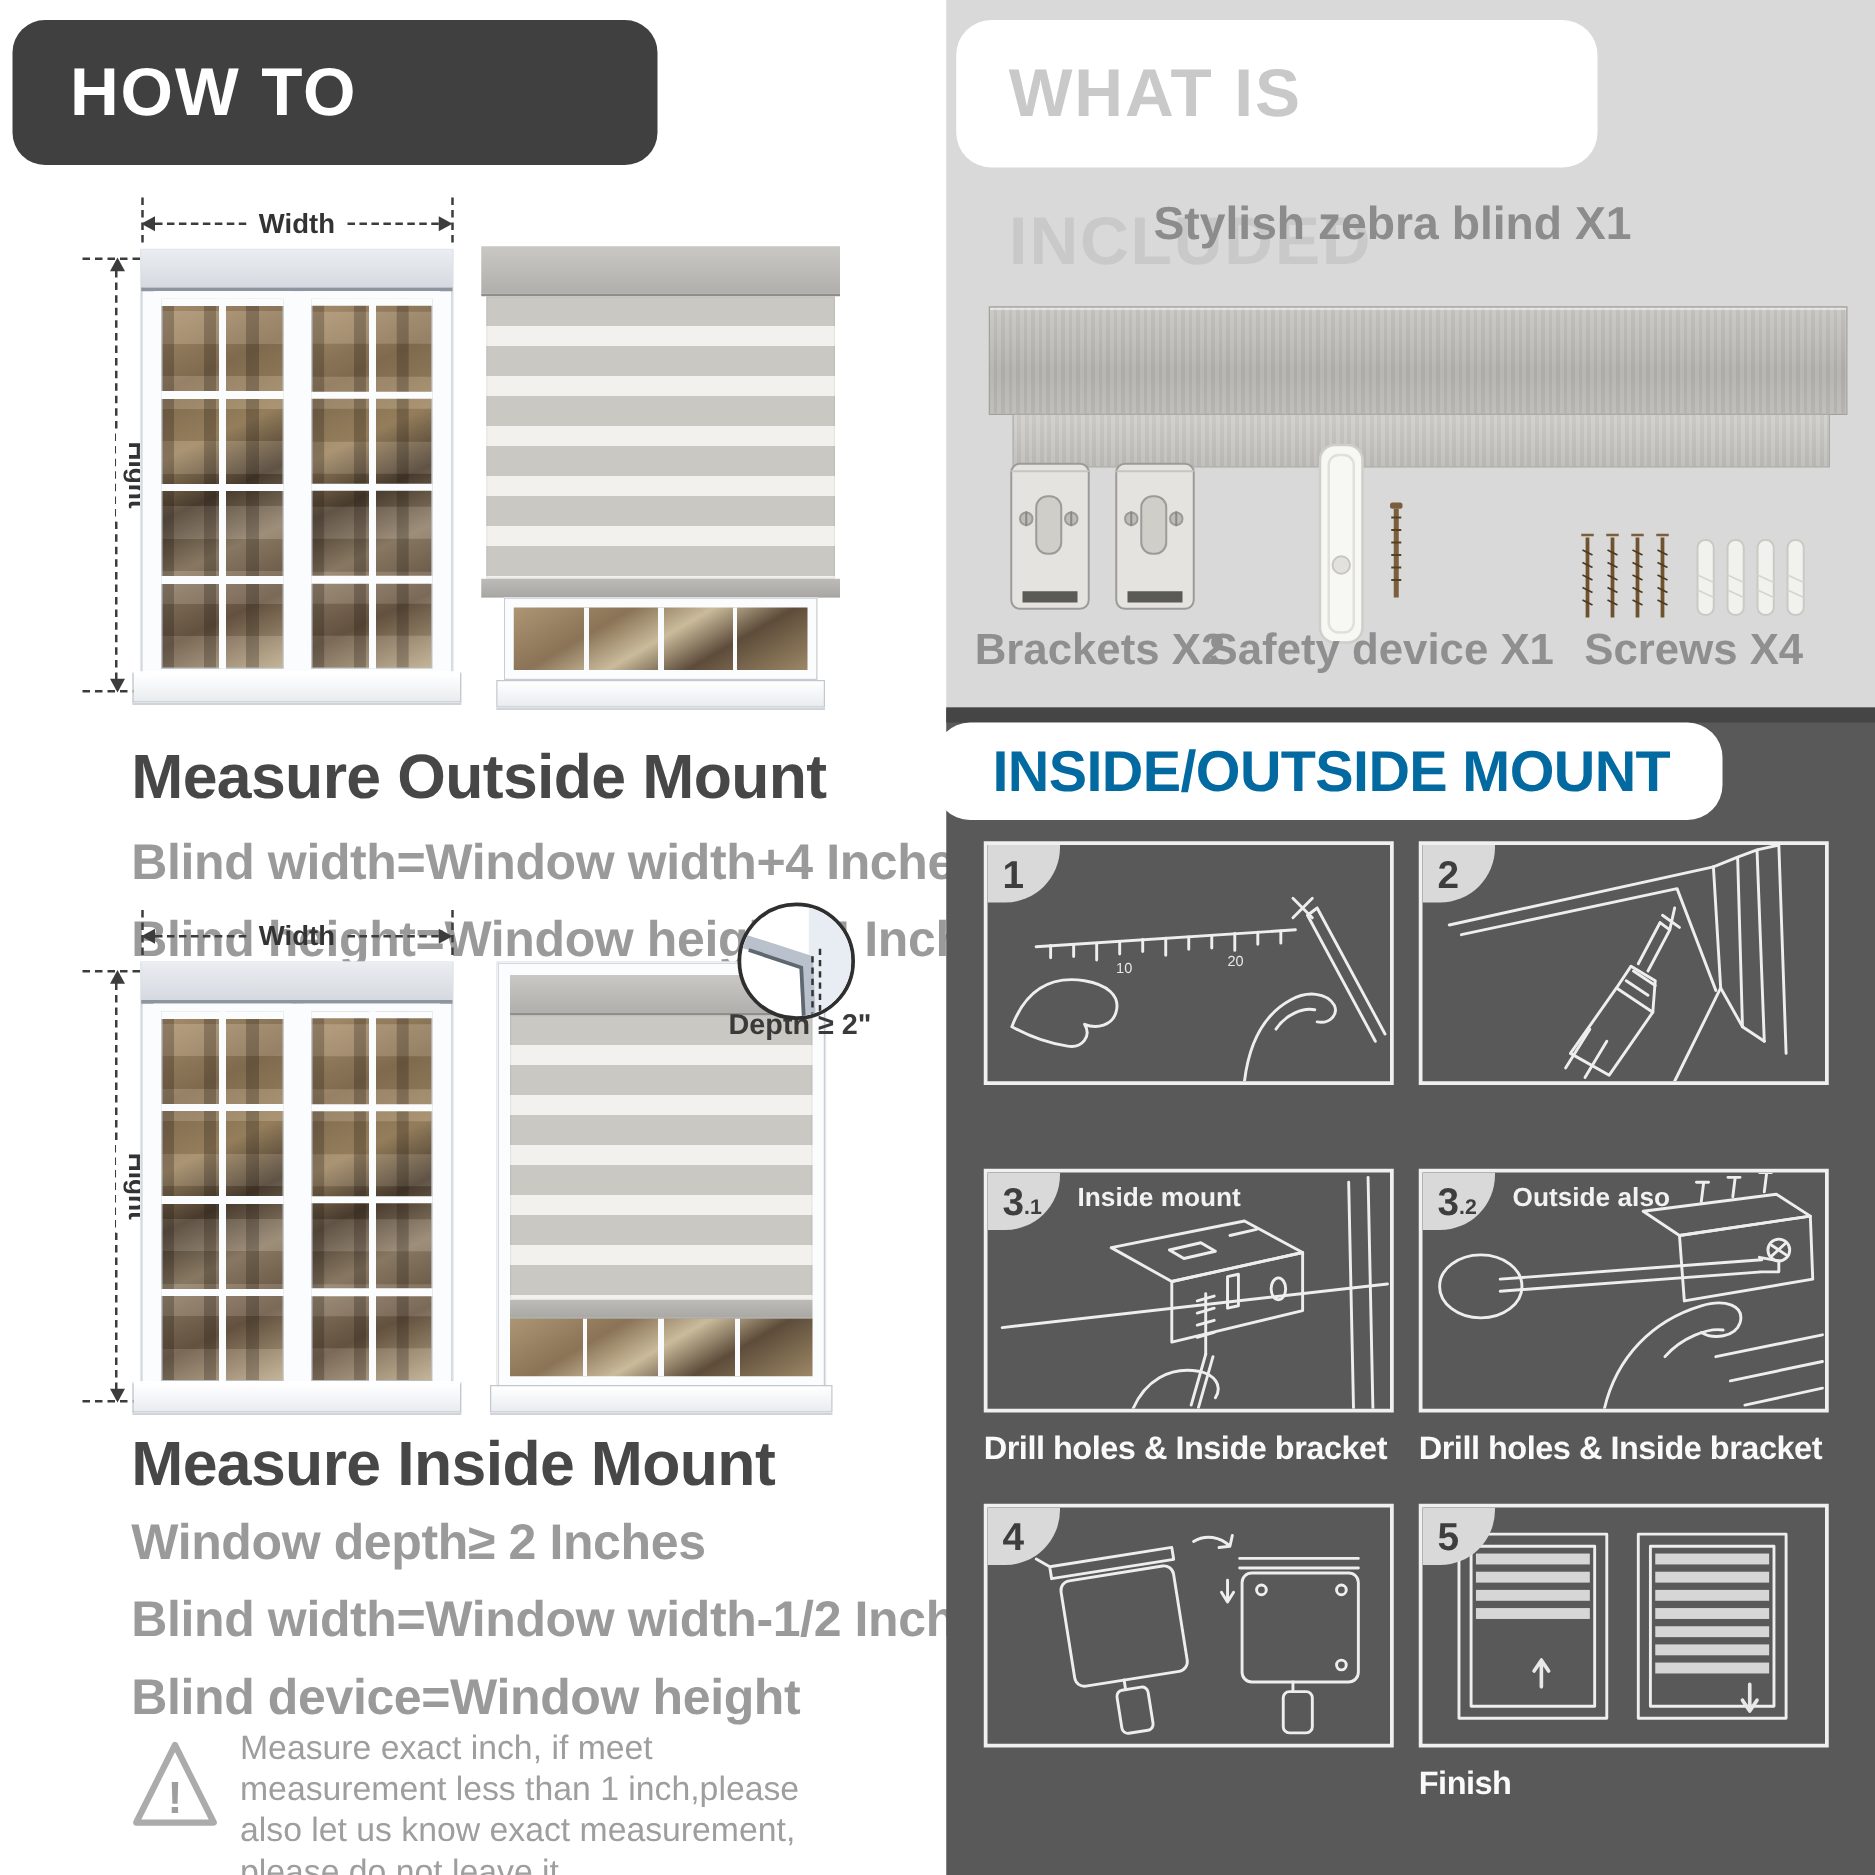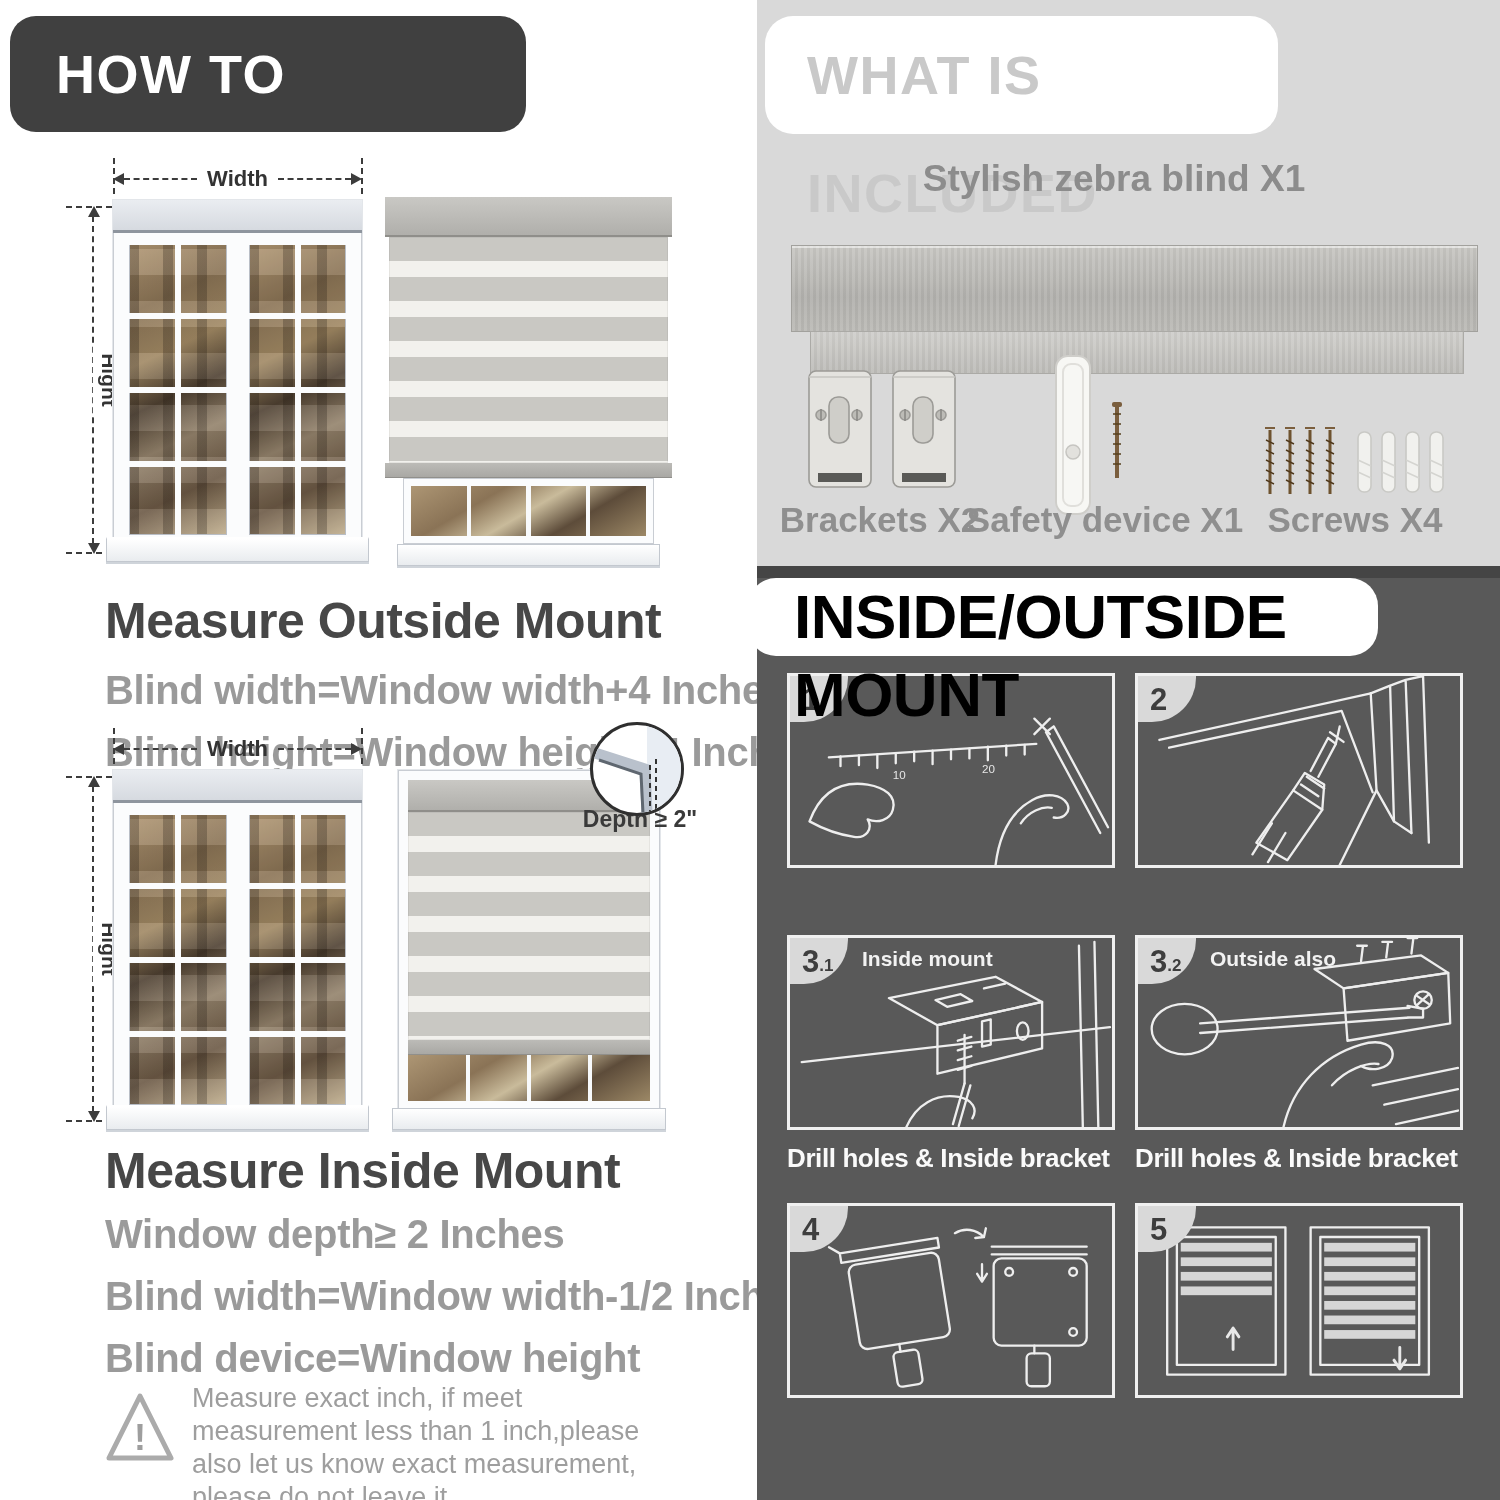--- a/index.html
+++ b/index.html
@@ -22,21 +22,21 @@
     background:#ffffff;color:#c9c9c9;font-size:54px;font-weight:700;
     line-height:118px;padding-left:42px;letter-spacing:1.5px;box-sizing:border-box;
   }
 
   
   .light-panel{left:757px;top:0;width:743px;height:566px;background:#d9d9d9;}
   .dark-panel{left:757px;top:566px;width:743px;height:934px;background:#595959;}
   .dark-band{left:757px;top:566px;width:743px;height:12px;background:#454545;}
   .mount-hdr{
     left:748px;top:578px;width:630px;height:78px;background:#ffffff;border-radius:28px;
-    color:#000000;font-size:62px;font-weight:700;line-height:78px;padding-left:46px;
+    color:#0369a1;font-size:46px;font-weight:700;line-height:78px;padding-left:46px;
     letter-spacing:-0.5px;box-sizing:border-box;z-index:3;
   }
 
   
   .warrow{display:flex;align-items:center;height:14px;}
   .warrow .dash{flex:1;border-top:2px dashed #3c3c3c;height:0;}
   .warrow .lbl{font-size:22px;font-weight:700;color:#333;padding:0 10px;white-space:nowrap;}
   .ah-l{width:0;height:0;border-top:6px solid transparent;border-bottom:6px solid transparent;border-right:11px solid #3c3c3c;}
   .ah-r{width:0;height:0;border-top:6px solid transparent;border-bottom:6px solid transparent;border-left:11px solid #3c3c3c;}
   .ah-u{width:0;height:0;border-left:6px solid transparent;border-right:6px solid transparent;border-bottom:11px solid #3c3c3c;margin-left:-5px;}
@@ -451,13 +451,14 @@
         <path d="M96 148 l0 -22 M96 126 l-6 9 M96 126 l6 9"></path>
         <path d="M268 146 l0 22 M268 168 l-6 -9 M268 168 l6 -9"></path>
       </g>
     </svg>
     <div class="badge">
         <span class="bnum">5</span>
         <span class="bsub"></span>
       </div>
     <div class="ptitle"></div>
   </div>
+  <div class="pcap">Finish</div>
 </div>
 
 </body></html>

